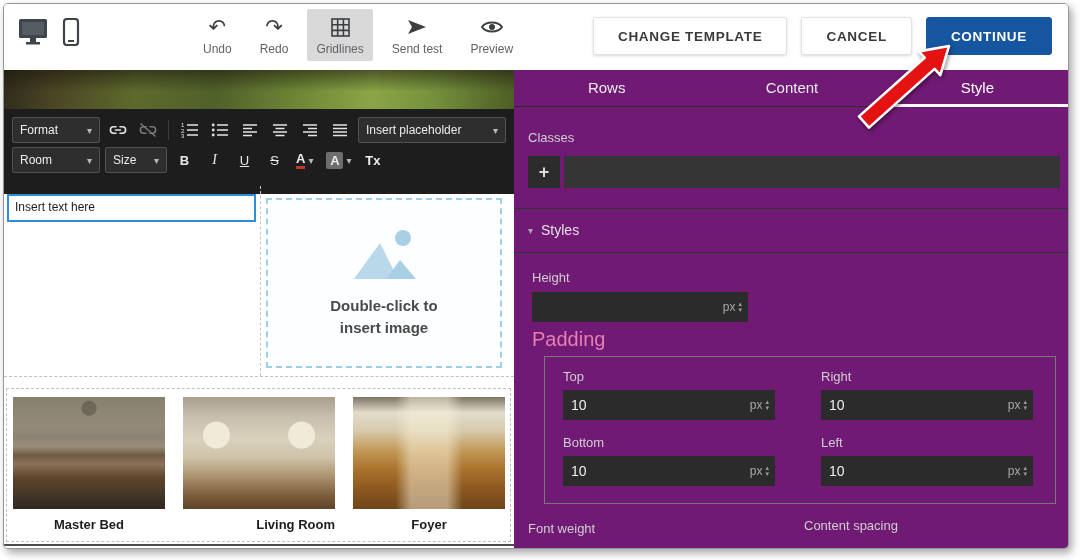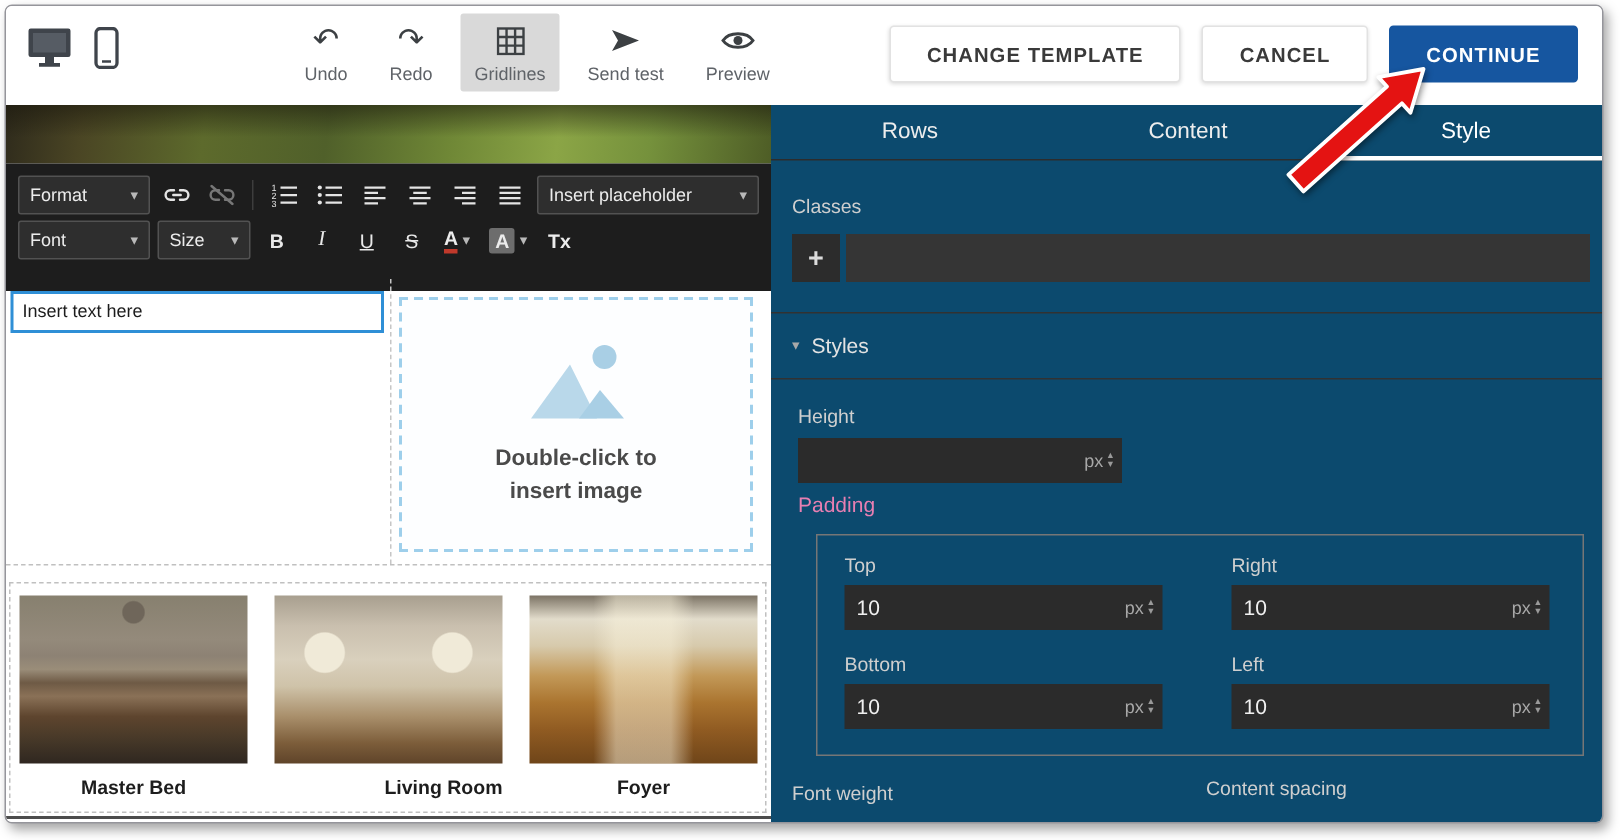--- a/index.html
+++ b/index.html
@@ -64,21 +64,21 @@
                   radial-gradient(circle at 78% 34%, #f0ead8 0 13px, rgba(0,0,0,0) 14px),
                   linear-gradient(180deg, #a89f8f 0%, #c9bfae 18%, #d9d0bd 38%, #cfc3a9 54%, #a98f6b 72%, #7c5d3a 88%, #5f442a 100%); }
   .photo.p2 { left:346px;
       background: linear-gradient(90deg, rgba(0,0,0,0) 28%, rgba(250,243,220,.5) 38% 62%, rgba(0,0,0,0) 72%),
                   linear-gradient(180deg, #7c7365 0%, #e2dccb 14%, #d7caac 30%, #c29857 48%, #aa742f 64%, #905b22 80%, #6f4519 100%); }
   .caption { position:absolute; top:128px; width:152px; text-align:center; font-weight:bold; font-size:13px; color:#1d1d1d; }
   .cap0 { left:6px; } .cap1 { left:176px;text-align:right; } .cap2 { left:346px; }
   .canvas-endline { position:absolute; left:0; top:474px; width:100%; border-top:2px solid #4c4c4c; }
 
   
-  .panel { position:absolute; left:510px; top:66px; width:556px; height:480px; background:#0c4a6e; color:#d6d6d6; }
+  .panel { position:absolute; left:510px; top:66px; width:556px; height:480px; background:#701a75; color:#d6d6d6; }
   .tabs { position:absolute; left:0; top:0; width:100%; height:37px; display:flex; border-bottom:1px solid #2c2c2c; }
   .tab { flex:1; text-align:center; font-size:15px; color:#ededed; padding-top:9px; cursor:pointer; height:37px; }
   .tab.active { color:#fff; border-bottom:3px solid #fff; }
   .plabel { font-size:13px; color:#cfcfcf; }
   .classes-label { position:absolute; left:14px; top:60px; }
   .classes-row { position:absolute; left:14px; top:86px; right:10px; height:32px; display:flex; gap:4px; }
   .plus-btn { width:32px; height:32px; background:#2c2c2c; color:#dcdcdc; font-size:18px; font-weight:bold;
               display:flex; align-items:center; justify-content:center; cursor:pointer; }
   .classes-bar { flex:1; background:#353535; }
   .pdiv1 { position:absolute; left:0; top:138px; width:100%; border-top:1px solid #323232; }
@@ -86,21 +86,21 @@
   .styles-head .caret { color:#a9a9a9; font-size:10px; }
   .styles-head .txt { font-size:14px; color:#e3e3e3; }
   .pdiv2 { position:absolute; left:0; top:182px; width:100%; border-top:1px solid #323232; }
   .height-label { position:absolute; left:18px; top:200px; }
   .field { display:flex; align-items:center; background:#2b2b2b; height:30px; }
   .field input { flex:1; min-width:0; background:transparent; border:none; outline:none; color:#f0f0f0;
                  font-size:14px; padding:0 8px; font-family:"Liberation Sans", sans-serif; }
   .unit { color:#a8a8a8; font-size:12px; margin-right:3px; }
   .spin { display:flex; flex-direction:column; margin-right:6px; color:#9a9a9a; font-size:7px; line-height:6px; cursor:pointer; }
   .height-field { position:absolute; left:18px; top:222px; width:216px; }
-  .padding-label { position:absolute; left:18px; top:258px; font-size:14px; color:#e87fb2; }
+  .padding-label { position:absolute; left:18px; top:258px; font-size:20px; color:#e87fb2; }
   .pad-box { position:absolute; left:18px; top:286px; width:512px; height:148px; border:1px solid #767676;margin-left:12px; }
   .pad-cell-label { position:absolute; font-size:13px; color:#cfcfcf; }
   .pad-field { position:absolute; width:212px; }
   .fw-label { position:absolute; left:14px; top:451px; }
   .ls-label { position:absolute; left:290px; top:448px; }
 
   
   .red-arrow { position:absolute; left:845px; top:30px; z-index:50; filter:drop-shadow(1px 2px 2px rgba(0,0,0,.45)); }
 
   svg.ic { display:block; }
@@ -271,21 +271,21 @@
               </g>
             </svg>
         </span>
         <div class="dd" style="width:148px; margin-left:auto">
           <span>Insert placeholder</span>
           <span class="caret">▾</span>
         </div>
       </div>
       <div class="ckrow">
         <div class="dd" style="width:88px">
-          <span>Font</span>
+          <span>Room</span>
           <span class="caret">▾</span>
         </div>
         <div class="dd" style="width:62px">
           <span>Size</span>
           <span class="caret">▾</span>
         </div>
         <span class="ibtn fmt-b">B</span>
         <span class="ibtn fmt-i">I</span>
         <span class="ibtn fmt-u">U</span>
         <span class="ibtn fmt-s">S</span>

